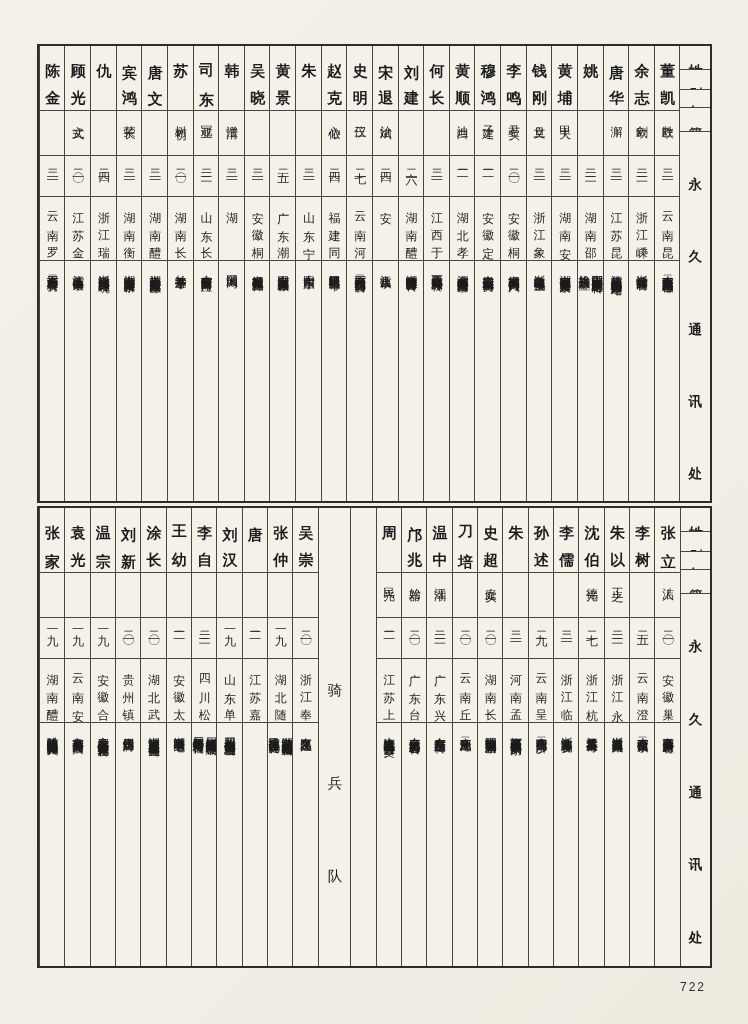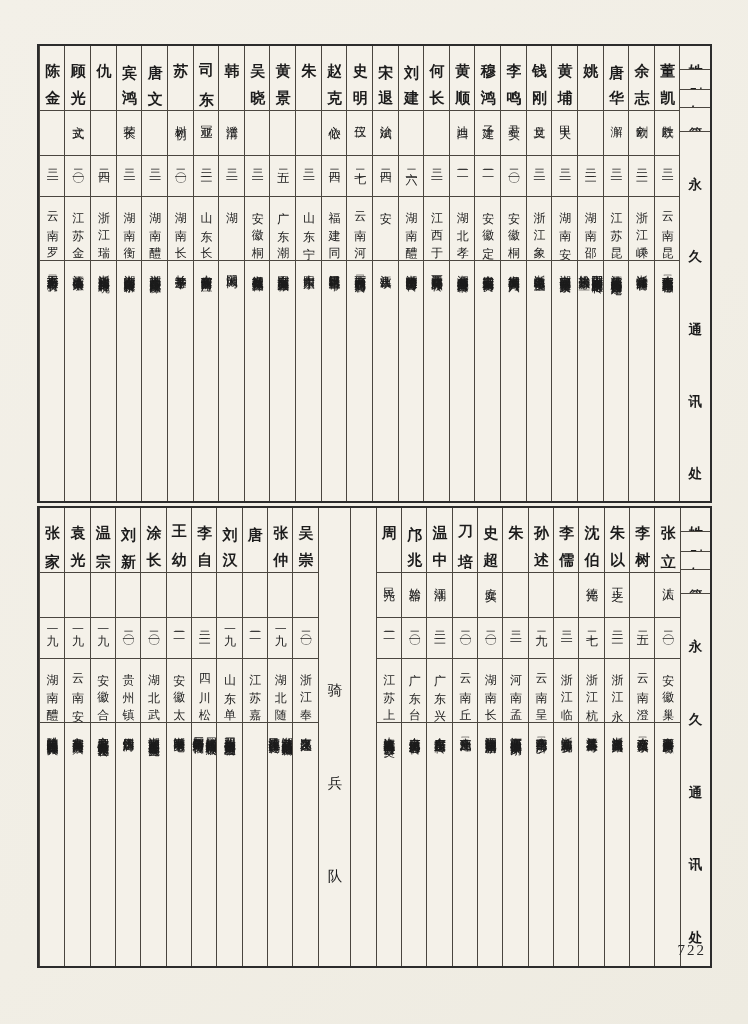--- a/index.html
+++ b/index.html
@@ -58,23 +58,23 @@
 
   .divider-col { border-left:1px solid #4a463f; display:flex; justify-content:center; align-items:center; }
   .divider-col.empty { flex:1 1 0; }
   .divider-col.cavalry { flex:1.3 1 0; }
   .divider-label {
     height:185px; margin-top:55px; font-size:14.5px;
     text-align:justify; text-align-last:justify;
   }
 
   .pageno {
-    position:absolute; top:942px; right:42px;
-    font-size:15px; letter-spacing:2px; color:#2a2a2a;
-    font-family:Liberation Serif, serif;
+    position:absolute; top:980px; right:42px;
+    font-size:12px; letter-spacing:2px; color:#2a2a2a;
+    font-family:Liberation Sans, sans-serif;
   }
 </style>
 </head>
 <body>
 
 <div class="page">
 
   <div class="table top">
     <div class="col header-col">
       <div class="cell c-name">

